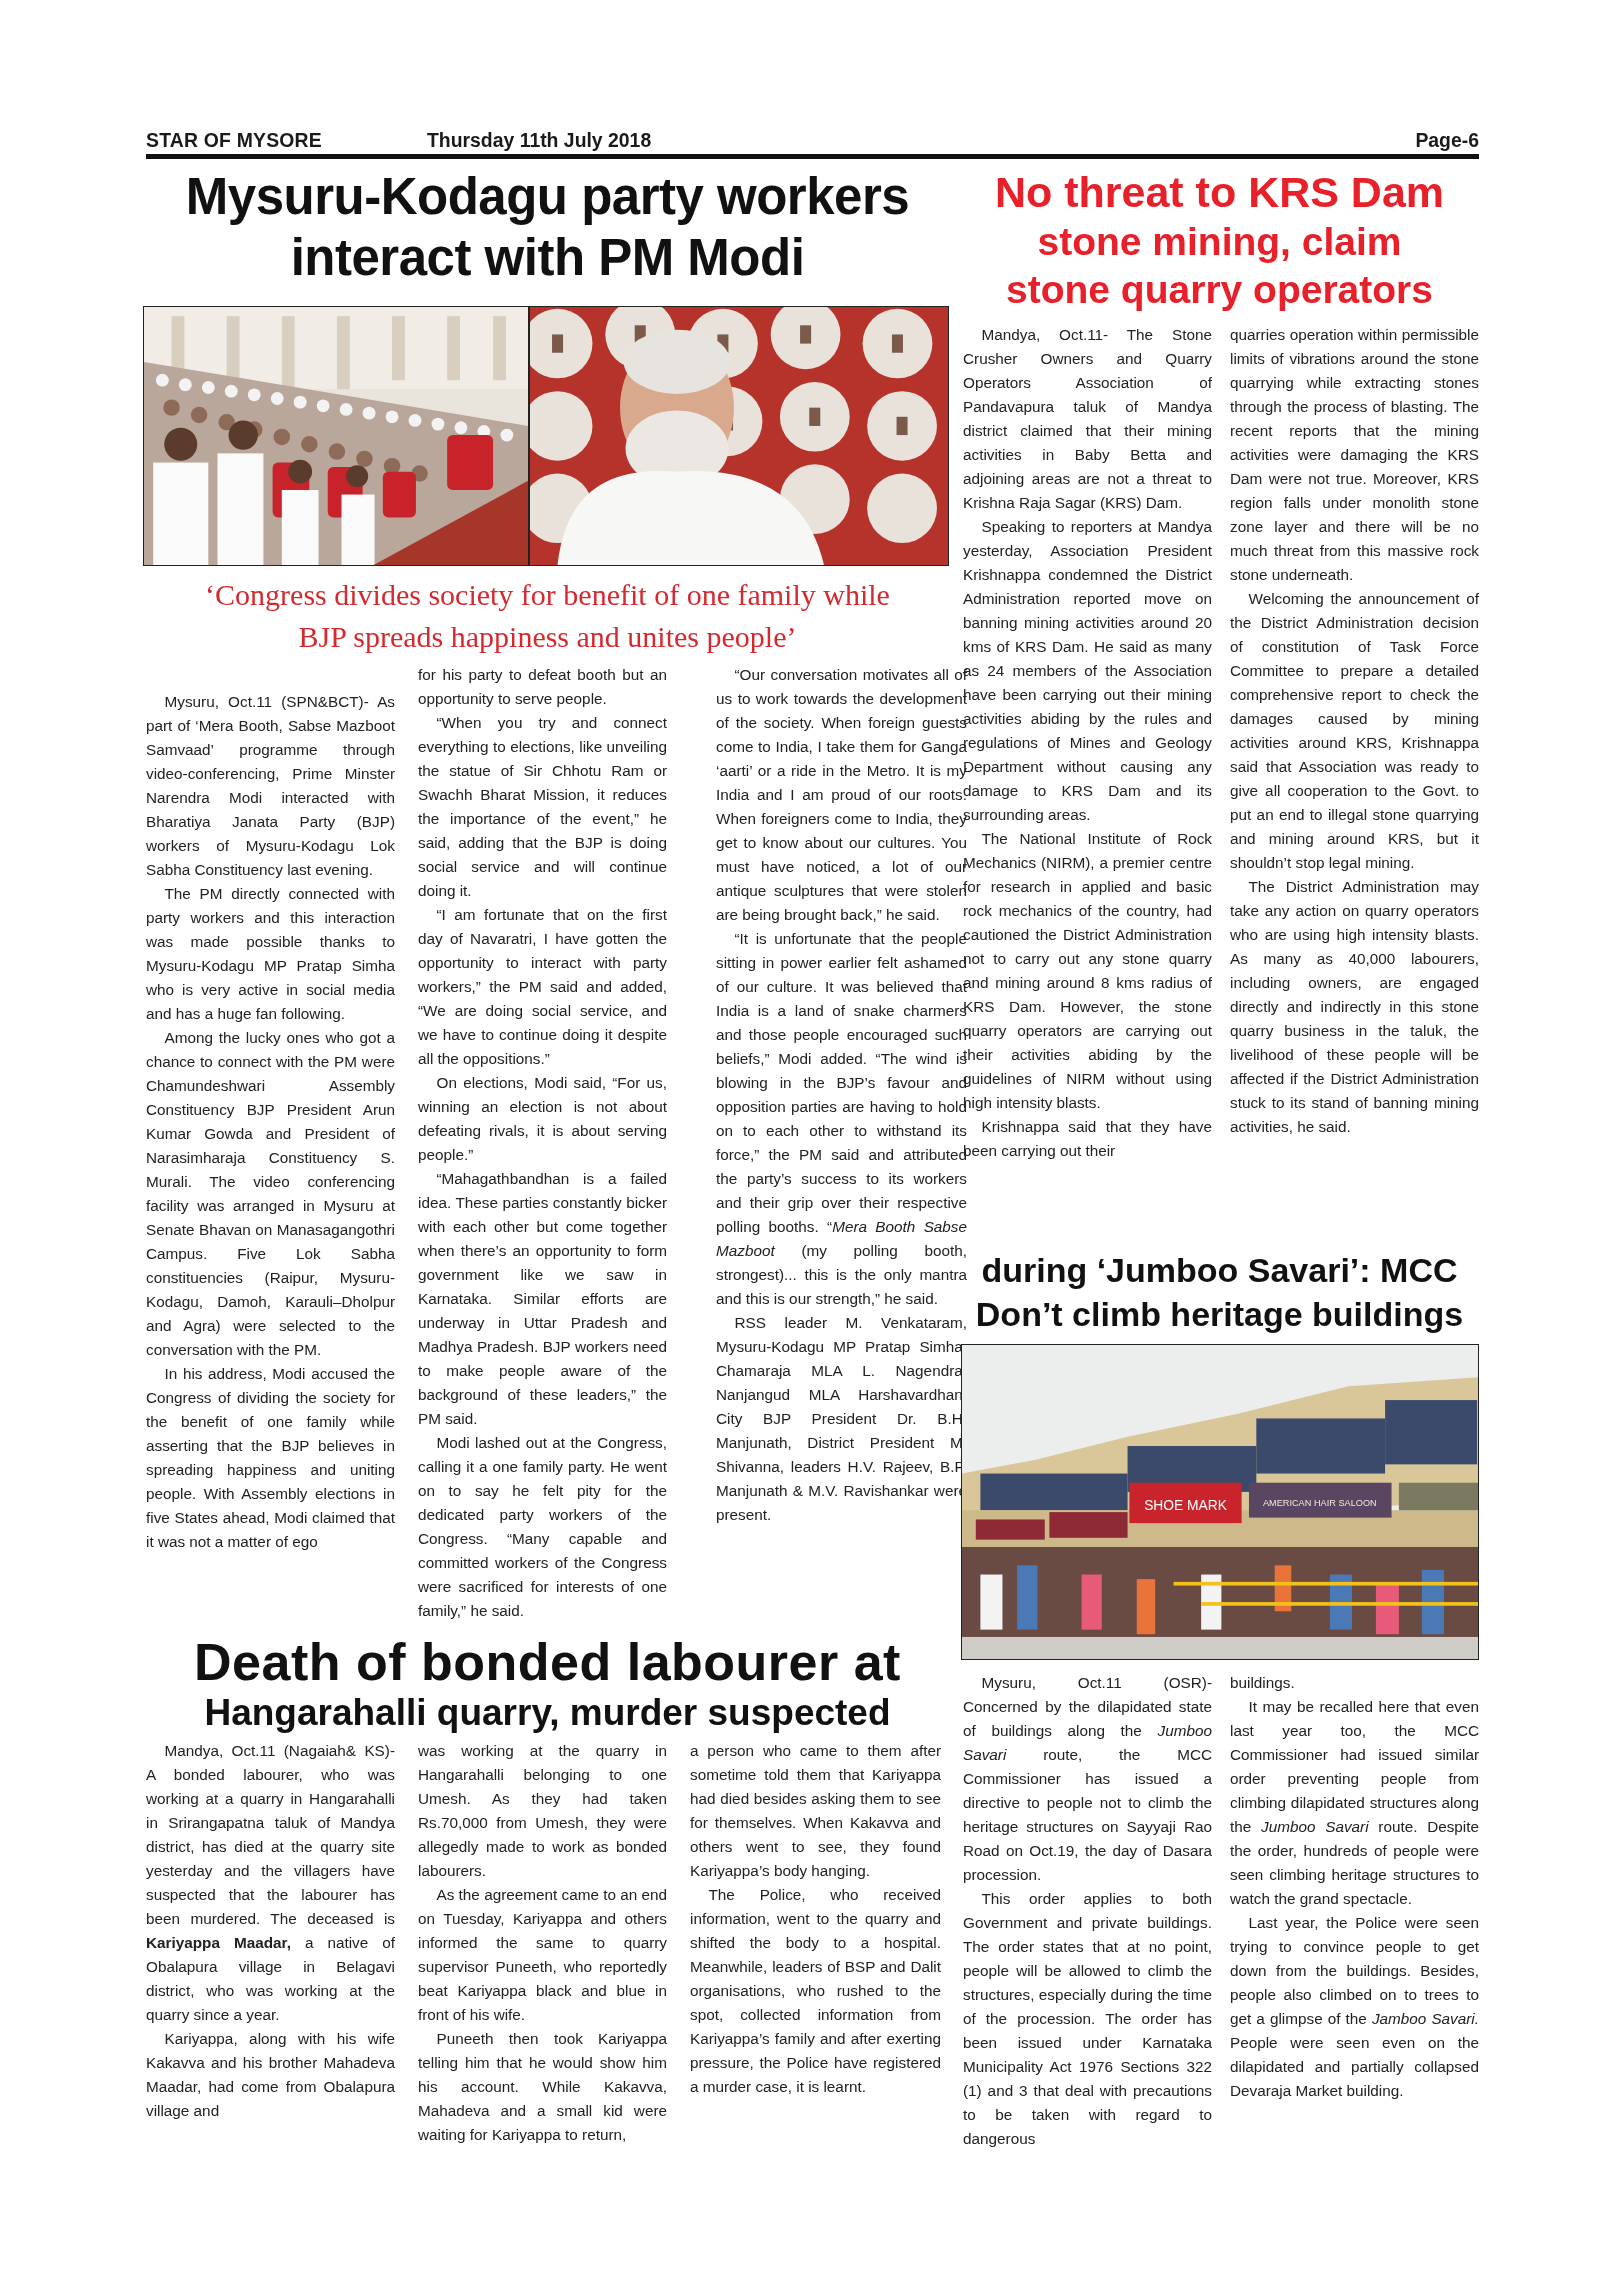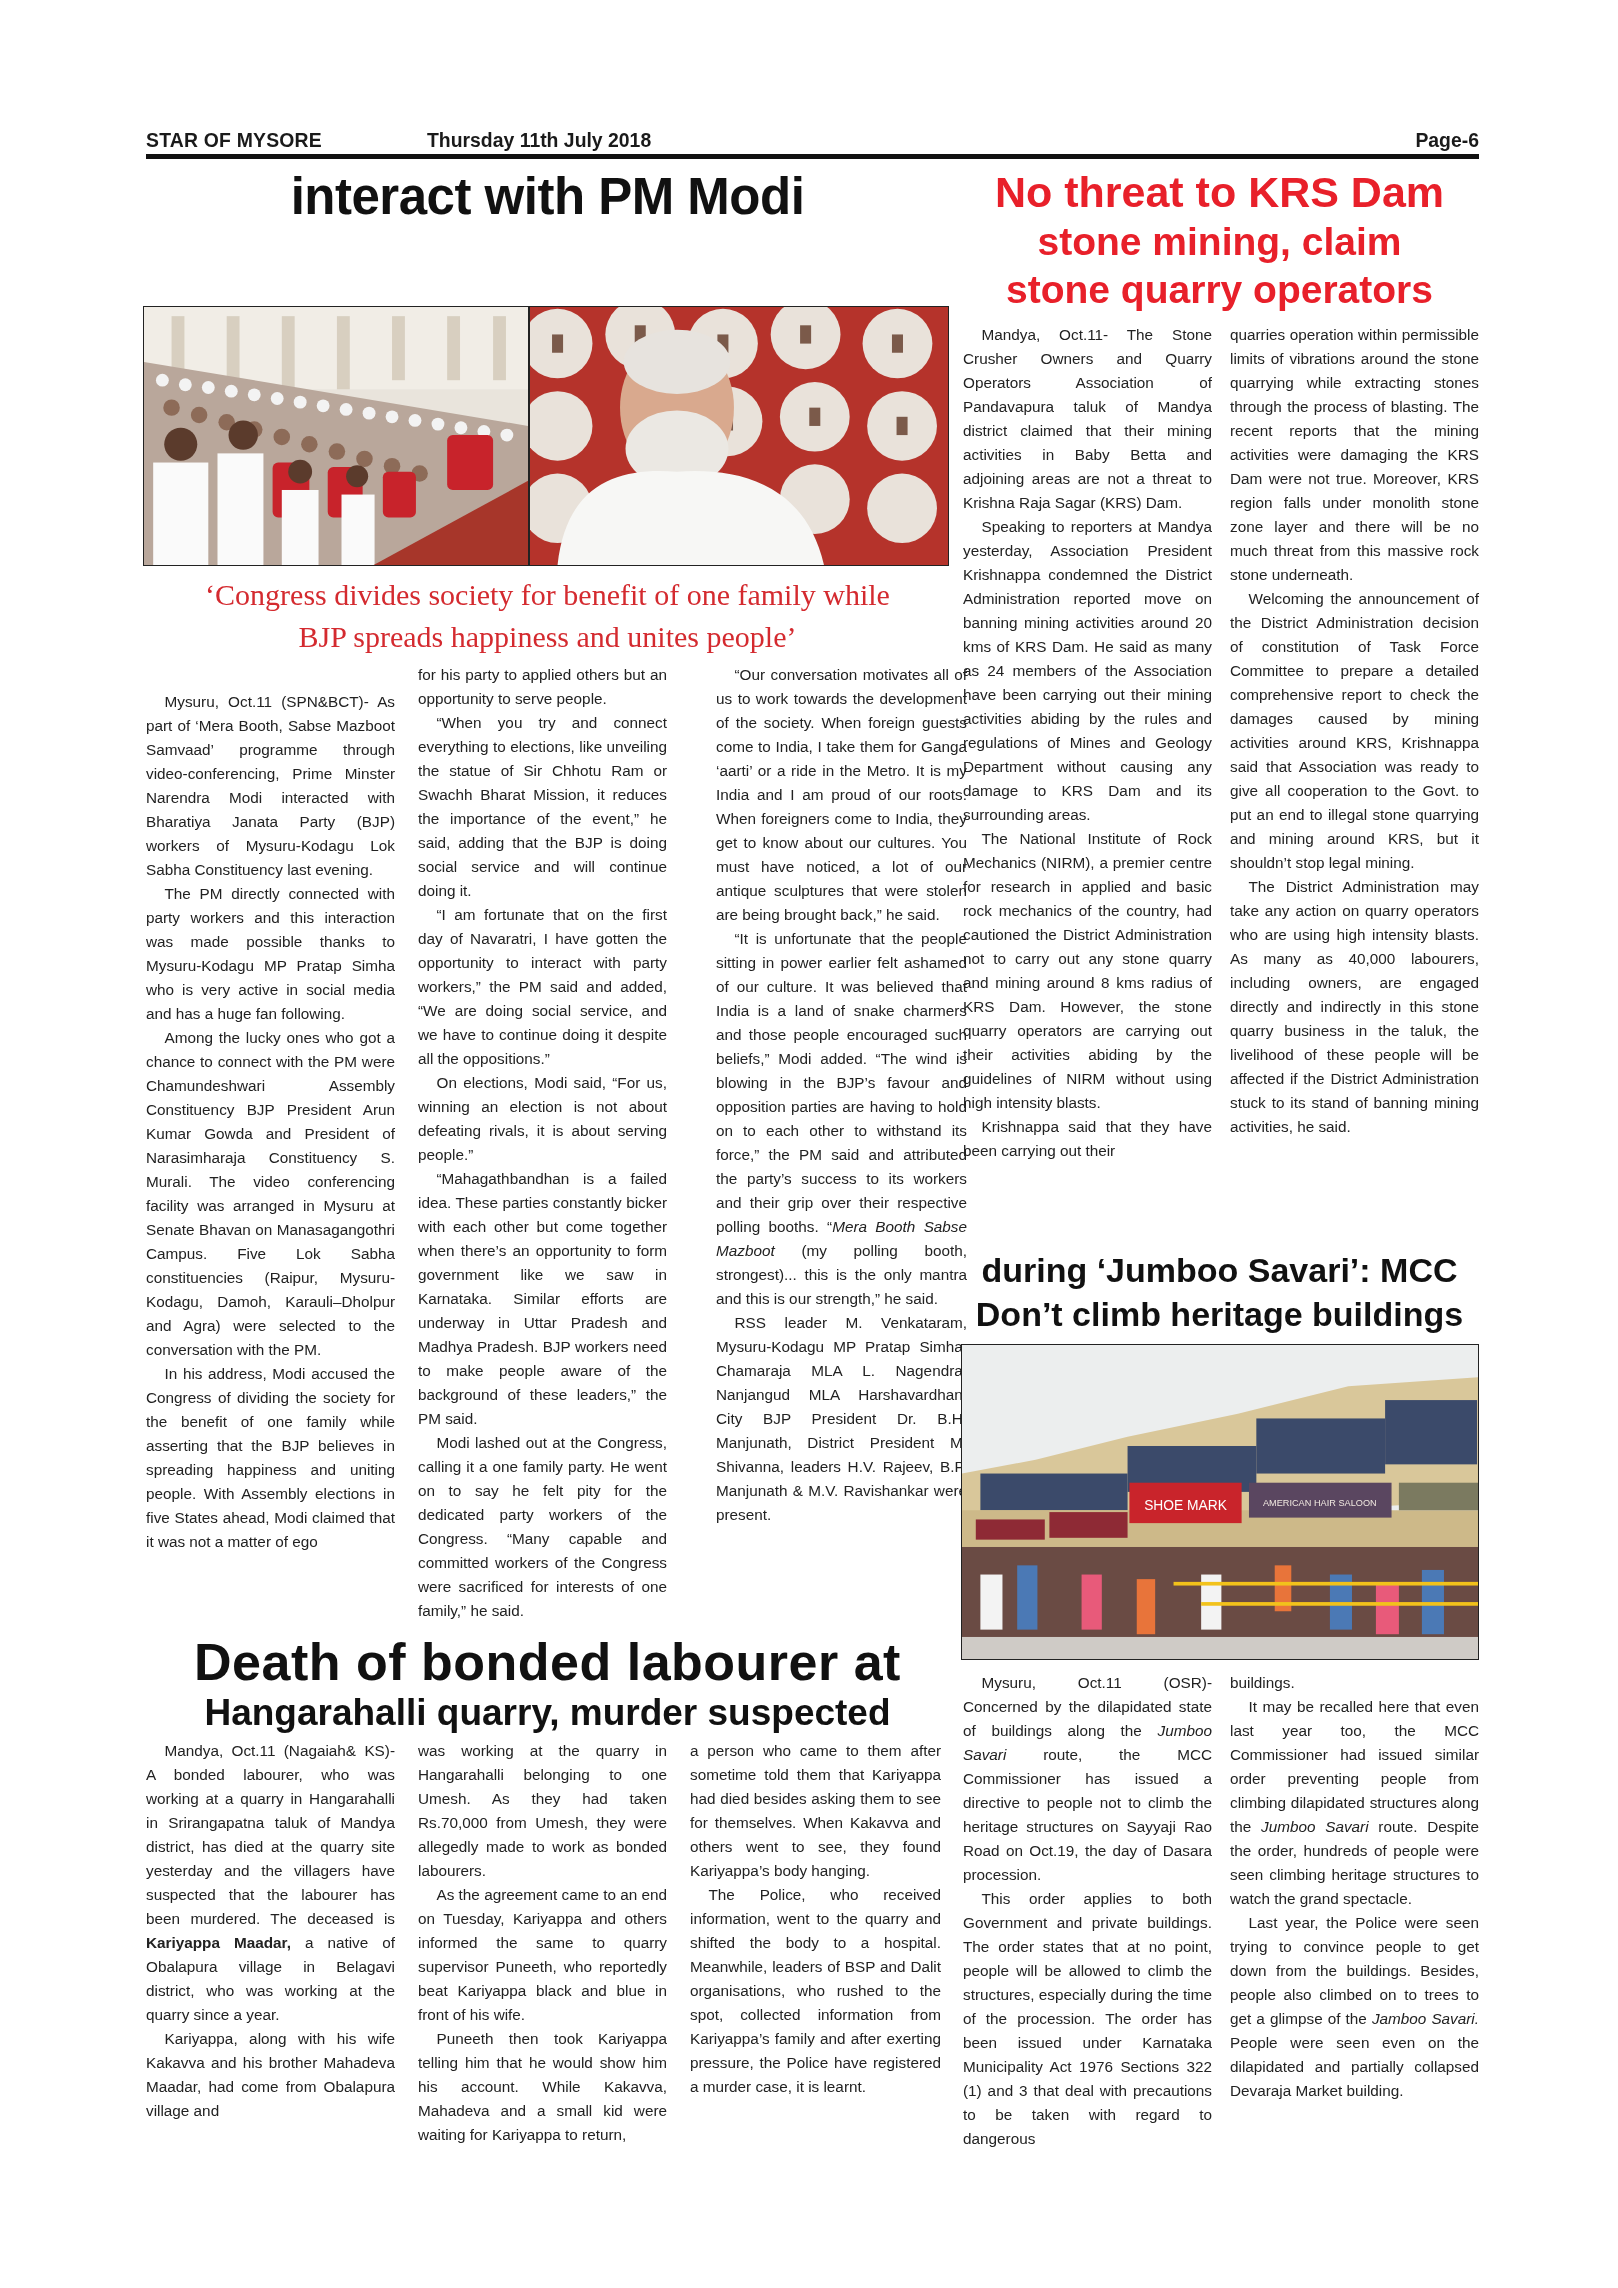--- a/index.html
+++ b/index.html
@@ -31,20 +31,21 @@
 <body>
 
 <div class="masthead">
   <span class="paper">STAR OF MYSORE</span>
   <span class="date">Thursday 11th July 2018</span>
   <span class="page">Page-6</span>
 </div>
 <div class="rule-top"></div>
 
 <div class="abs headline-black" style="left:146px; top:166px; width:803px; font-size:51px; line-height:61px; letter-spacing:-0.5px;">
+  <div>Mysuru-Kodagu party workers</div>
   <div>interact with PM Modi</div>
 </div>
 
 <div class="photo" style="left:143px; top:306px; width:386px; height:260px;">
   <svg viewBox="0 0 418 282" preserveAspectRatio="none">
     <rect x="0" y="0" width="418" height="282" fill="#e9e4dc"></rect>
     <rect x="0" y="0" width="418" height="90" fill="#f1ede6"></rect>
     <g fill="#d8cfc0">
       <rect x="30" y="10" width="14" height="80"></rect>
         <rect x="90" y="10" width="14" height="80"></rect>
@@ -146,21 +147,21 @@
   <div>BJP spreads happiness and unites people’</div>
 </div>
 
 <div class="col" style="left:146px; top:690px; width:249px;">
   <p>Mysuru, Oct.11 (SPN&amp;BCT)- As part of ‘Mera Booth, Sabse Mazboot Samvaad’ programme through video-conferencing, Prime Minster Narendra Modi interacted with Bharatiya Janata Party (BJP) workers of Mysuru-Kodagu Lok Sabha Constituency last evening.</p>
   <p>The PM directly connected with party workers and this interaction was made possible thanks to Mysuru-Kodagu MP Pratap Simha who is very active in social media and has a huge fan following.</p>
   <p>Among the lucky ones who got a chance to connect with the PM were Chamundeshwari Assembly Constituency BJP President Arun Kumar Gowda and President of Narasimharaja Constituency S. Murali. The video conferencing facility was arranged in Mysuru at Senate Bhavan on Manasagangothri Campus. Five Lok Sabha constituencies (Raipur, Mysuru-Kodagu, Damoh, Karauli–Dholpur and Agra) were selected to the conversation with the PM.</p>
   <p>In his address, Modi accused the Congress of dividing the society for the benefit of one family while asserting that the BJP believes in spreading happiness and uniting people. With Assembly elections in five States ahead, Modi claimed that it was not a matter of ego</p>
 </div>
 <div class="col" style="left:418px; top:663px; width:249px;">
-  <p class="noindent">for his party to applied others but an opportunity to serve people.</p>
+  <p class="noindent">for his party to defeat booth but an opportunity to serve people.</p>
   <p>“When you try and connect everything to elections, like unveiling the statue of Sir Chhotu Ram or Swachh Bharat Mission, it reduces the importance of the event,” he said, adding that the BJP is doing social service and will continue doing it.</p>
   <p>“I am fortunate that on the first day of Navaratri, I have gotten the opportunity to interact with party workers,” the PM said and added, “We are doing social service, and we have to continue doing it despite all the oppositions.”</p>
   <p>On elections, Modi said, “For us, winning an election is not about defeating rivals, it is about serving people.”</p>
   <p>“Mahagathbandhan is a failed idea. These parties constantly bicker with each other but come together when there’s an opportunity to form government like we saw in Karnataka. Similar efforts are underway in Uttar Pradesh and Madhya Pradesh. BJP workers need to make people aware of the background of these leaders,” the PM said.</p>
   <p>Modi lashed out at the Congress, calling it a one family party. He went on to say he felt pity for the dedicated party workers of the Congress. “Many capable and committed workers of the Congress were sacrificed for interests of one family,” he said.</p>
 </div>
 <div class="col" style="left:716px; top:663px; width:251px;">
   <p>“Our conversation motivates all of us to work towards the development of the society. When foreign guests come to India, I take them for Ganga ‘aarti’ or a ride in the Metro. It is my India and I am proud of our roots. When foreigners come to India, they get to know about our cultures. You must have noticed, a lot of our antique sculptures that were stolen are being brought back,” he said.</p>
   <p><span>“It is unfortunate that the people sitting in power earlier felt ashamed of our culture. It was believed that India is a land of snake charmers and those people encouraged such beliefs,” Modi added. “The wind is blowing in the BJP’s favour and opposition parties are having to hold on to each other to withstand its force,” the PM said and attributed the party’s success to its workers and their grip over their respective polling booths. “</span><i>Mera Booth Sabse Mazboot</i> <span>(my polling booth, strongest)... this is the only mantra and this is our strength,” he said.</span></p>
   <p>RSS leader M. Venkataram, Mysuru-Kodagu MP Pratap Simha, Chamaraja MLA L. Nagendra, Nanjangud MLA Harshavardhan, City BJP President Dr. B.H. Manjunath, District President M. Shivanna, leaders H.V. Rajeev, B.P. Manjunath &amp; M.V. Ravishankar were present.</p>

